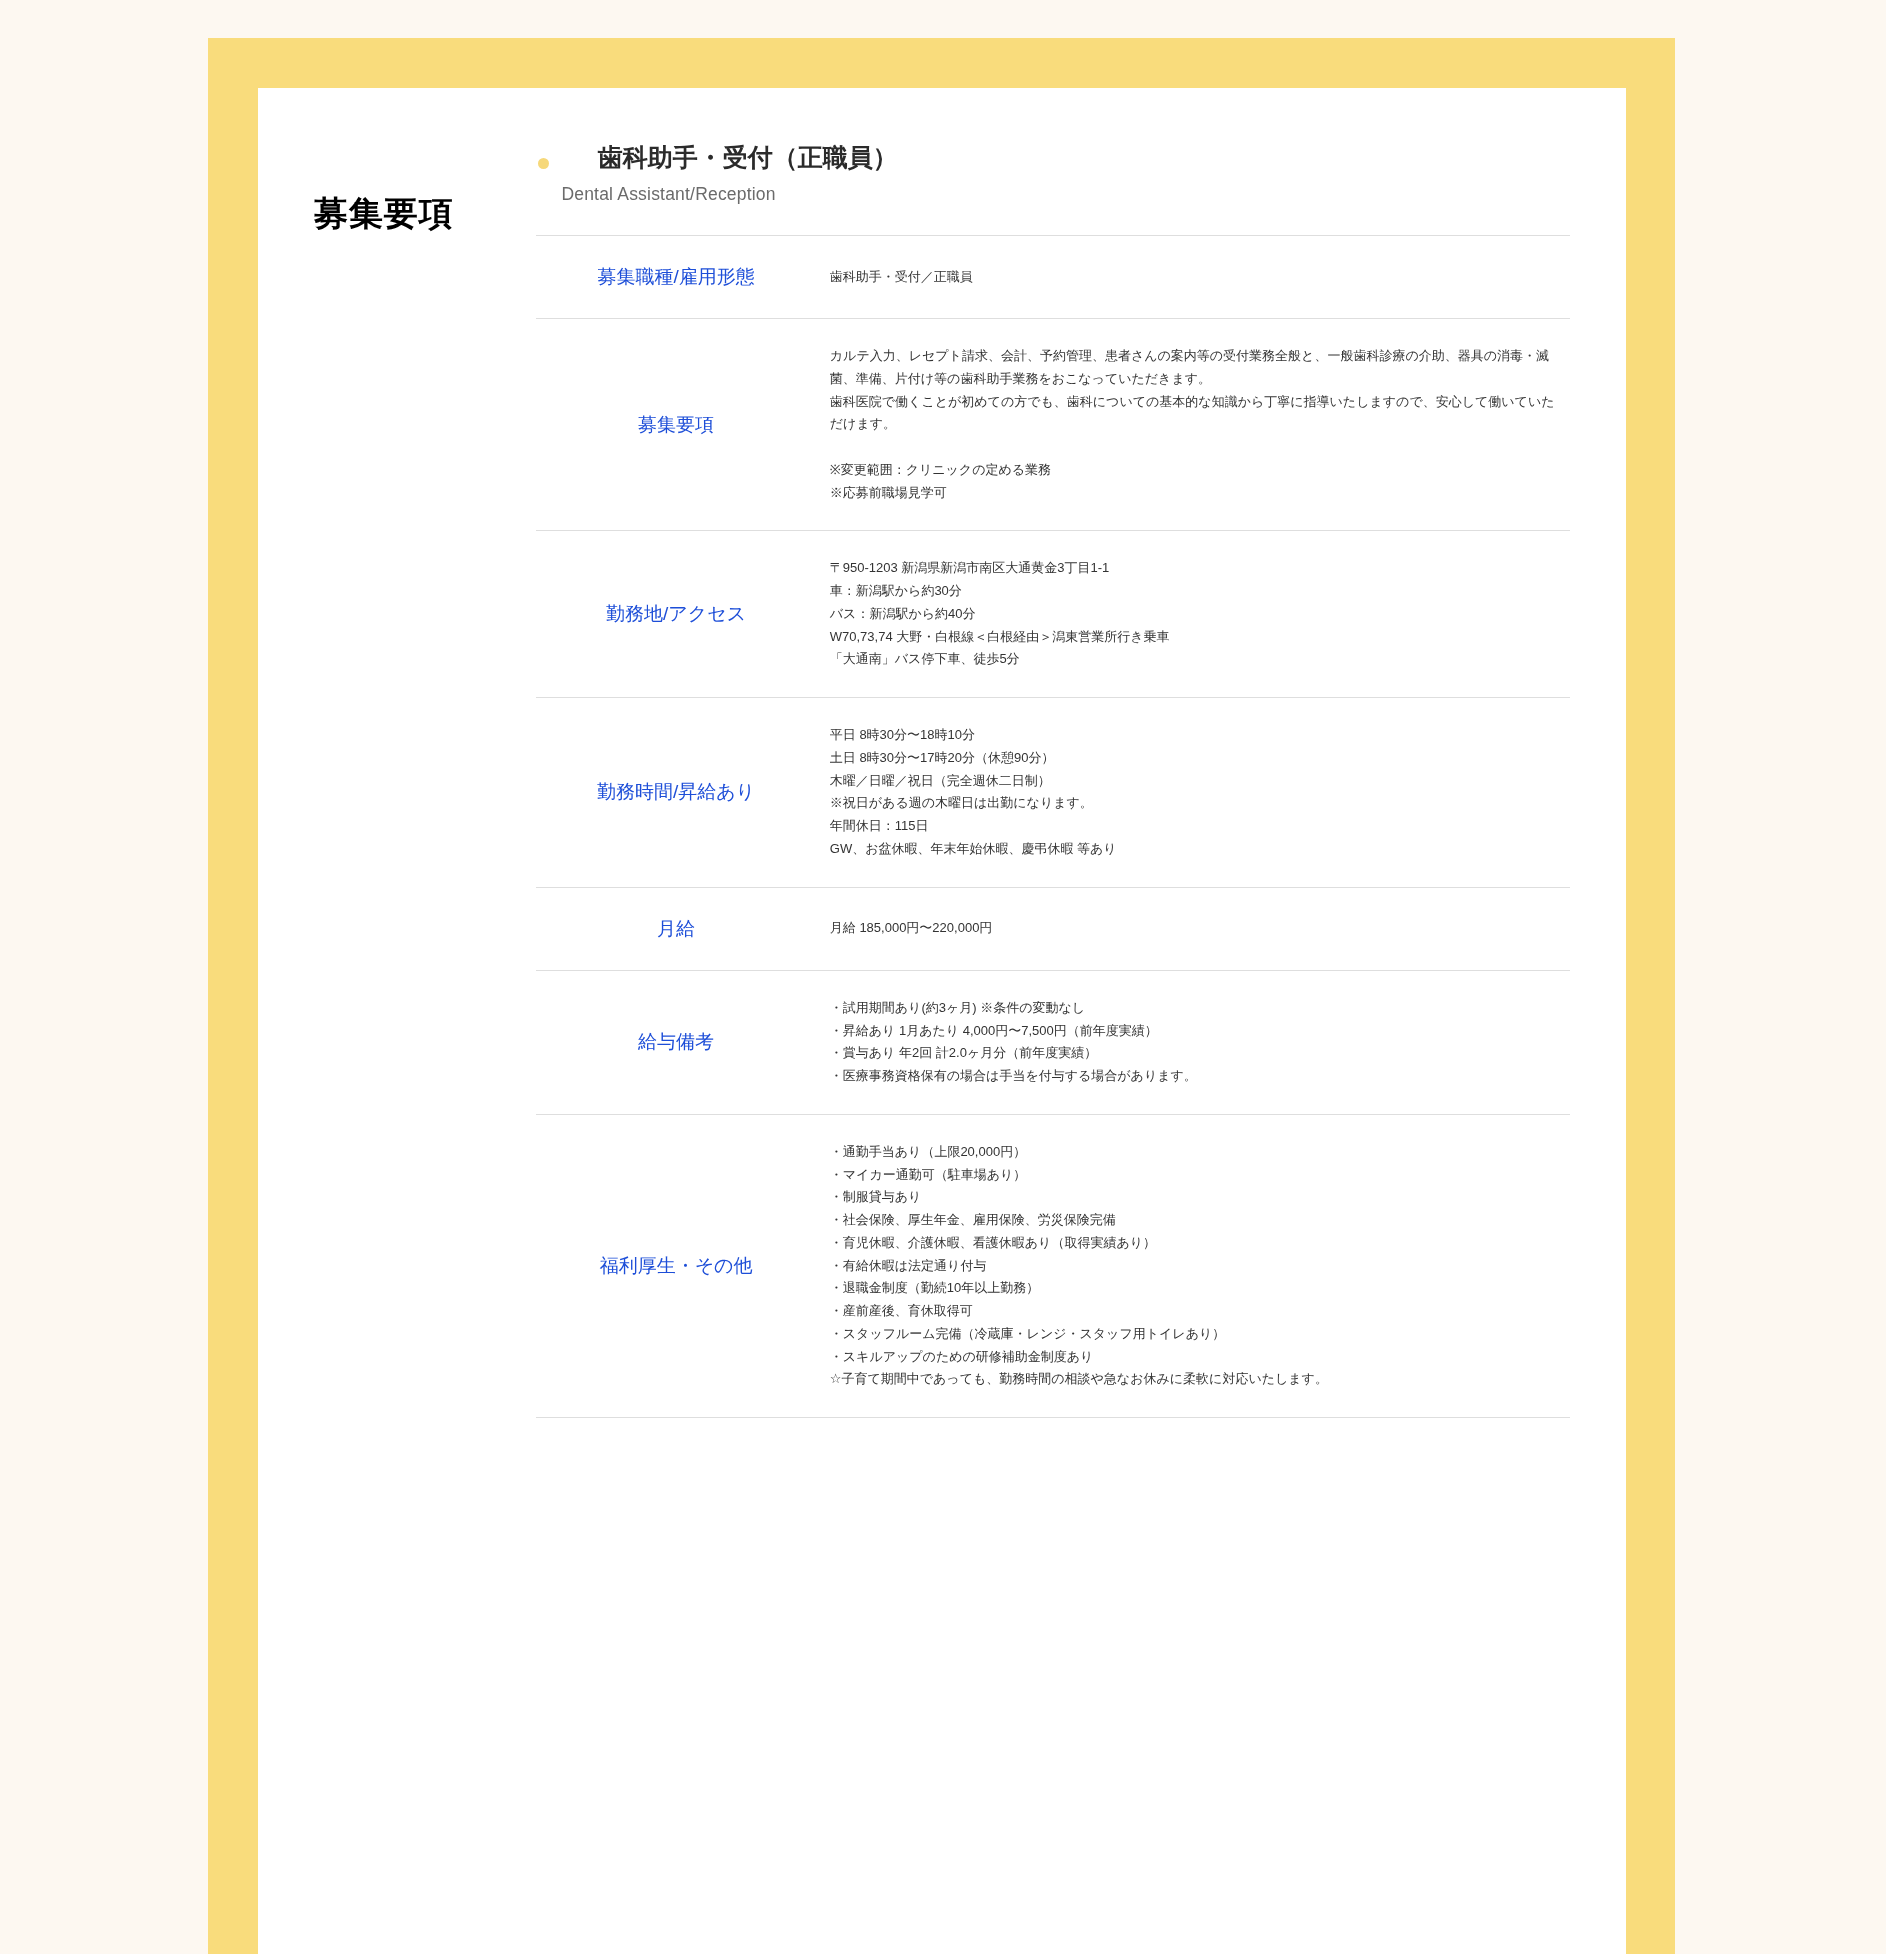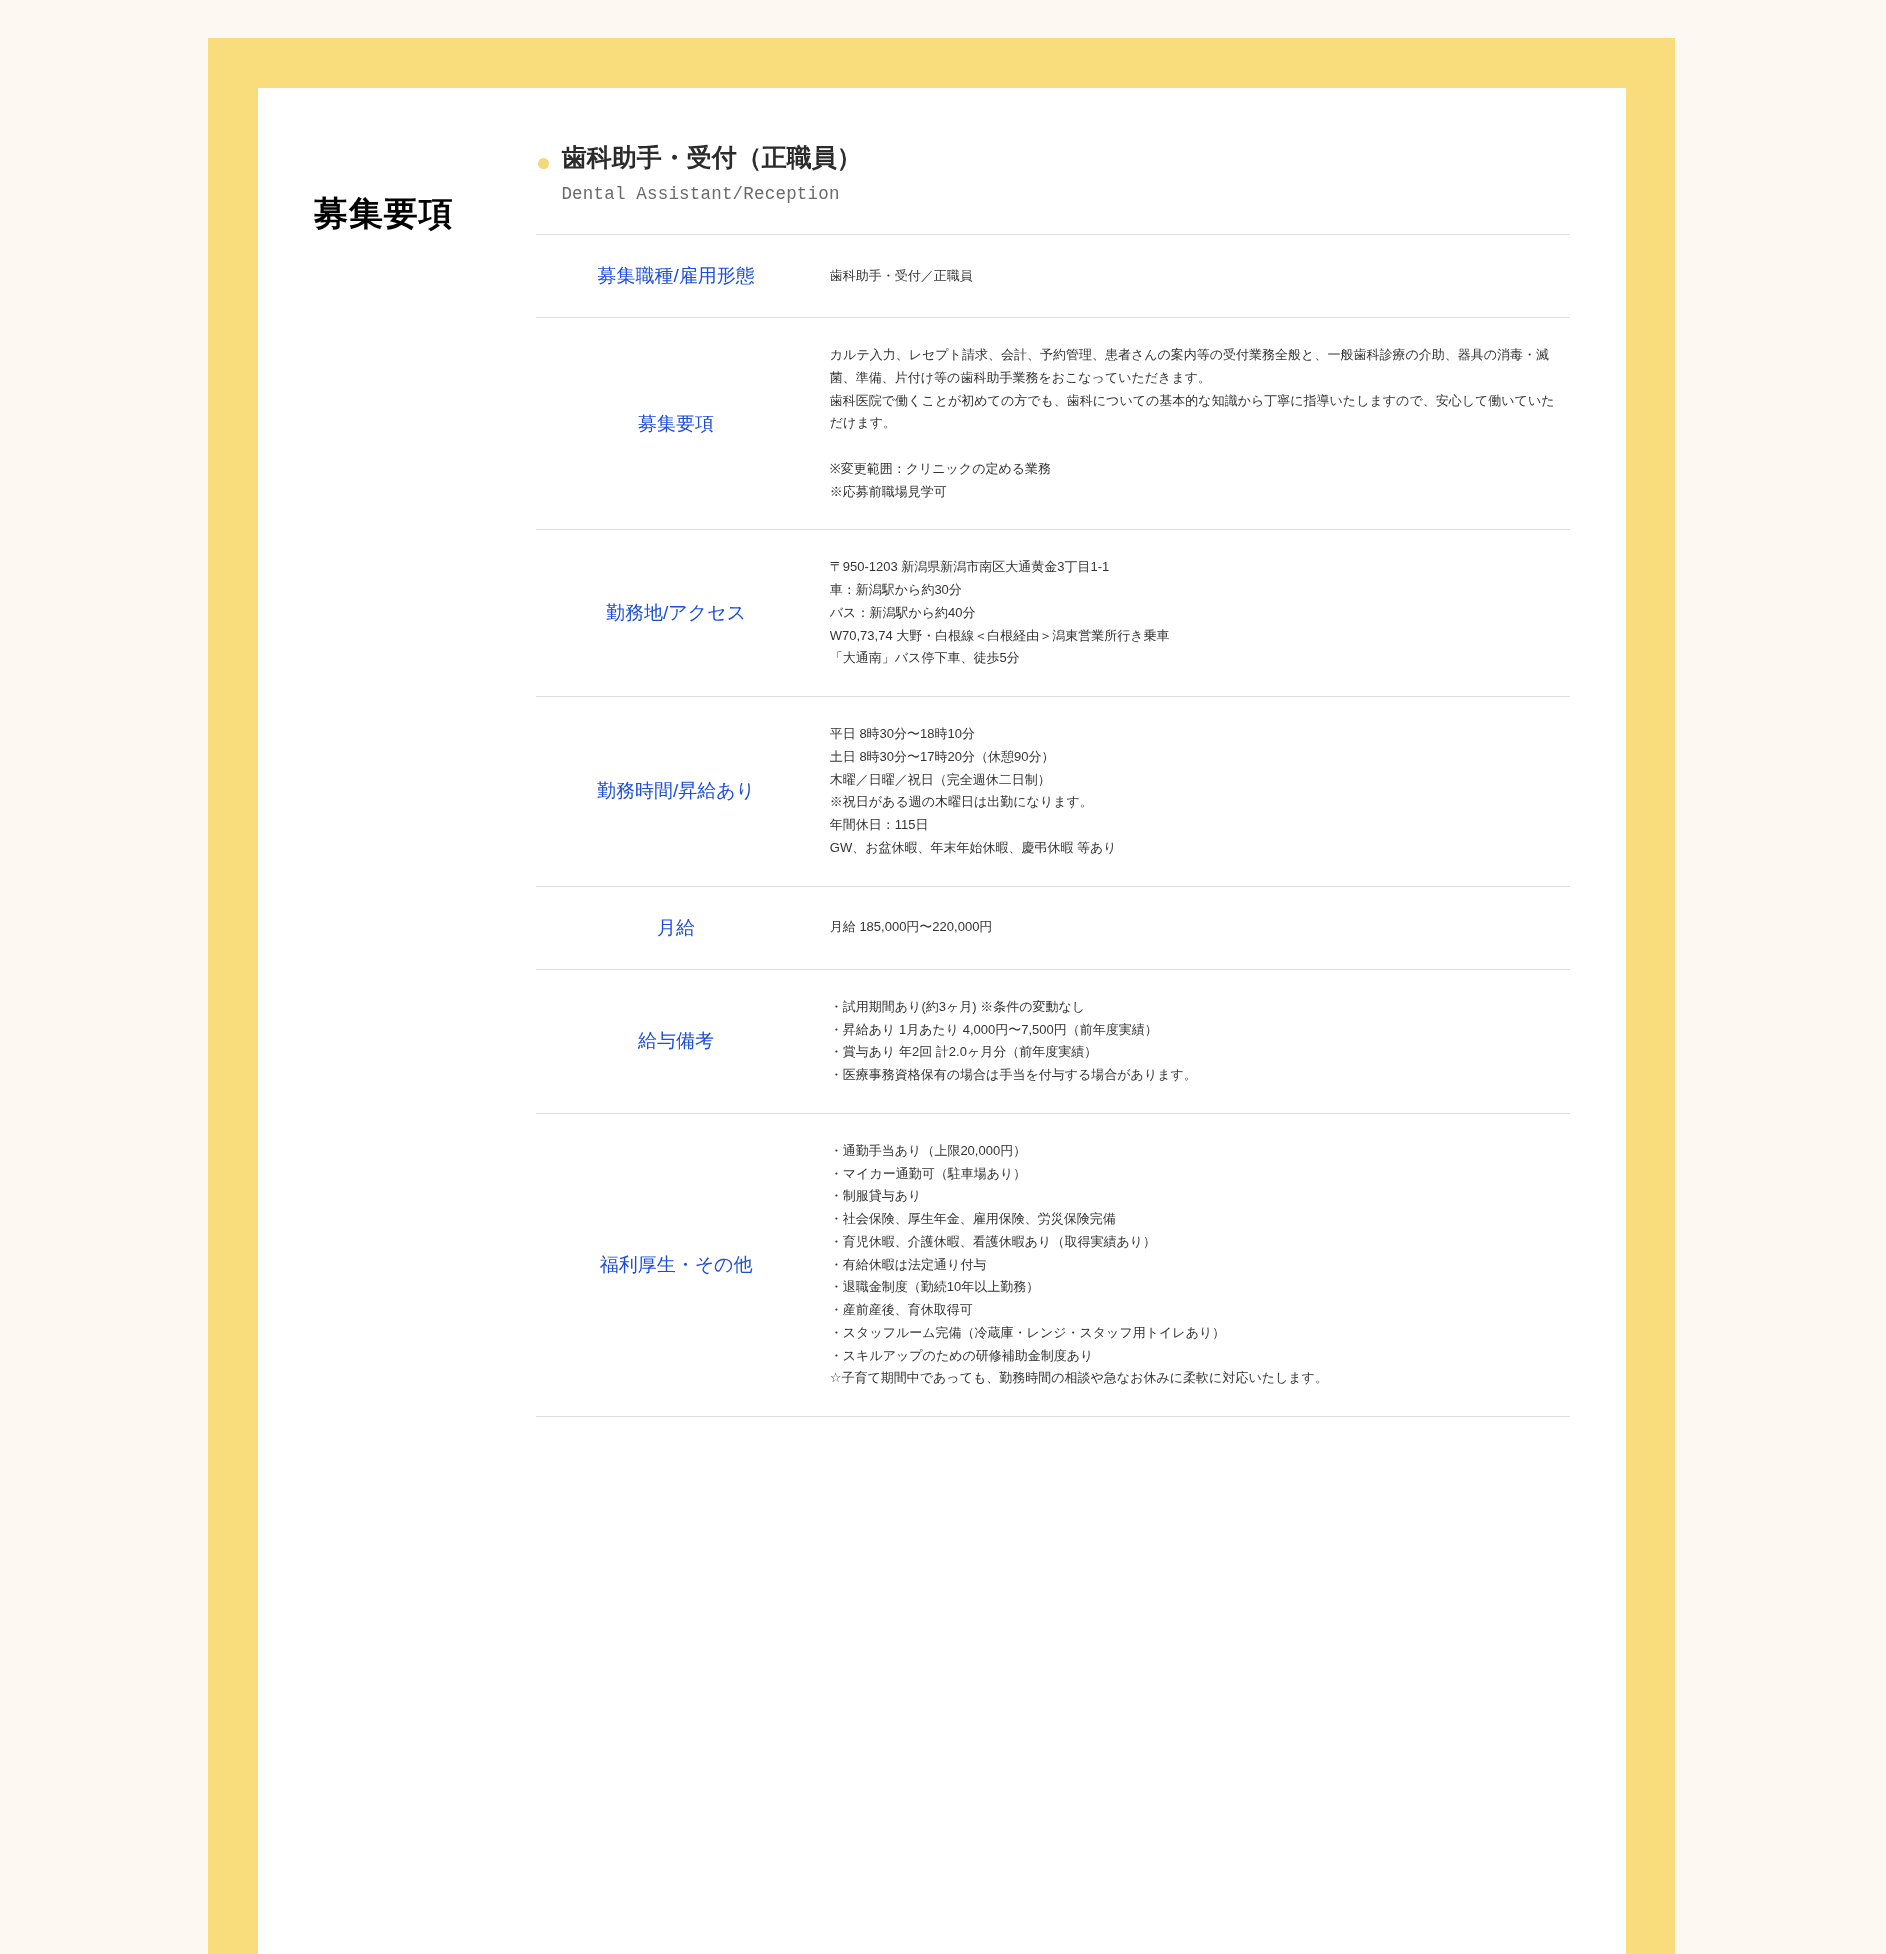--- a/index.html
+++ b/index.html
@@ -58,20 +58,21 @@
     padding-top: 51px;
   }
   .panel {
     flex: 1 1 auto;
     padding-left: 4.4px;
   }
   .job-head {
     display: flex;
     align-items: flex-start;
     padding-left: 1.7px;
+    gap: 36px;
   }
   .bullet {
     width: 11.4px;
     height: 11.4px;
     border-radius: 50%;
     background: #f6d87a;
     margin-top: 17.5px;
     margin-right: 12.2px;
     flex: 0 0 11.4px;
   }
@@ -79,21 +80,21 @@
     font-size: 25px;
     font-weight: bold;
     color: #2b2b2b;
     line-height: 1.4;
   }
   .job-sub {
     font-size: 17.5px;
     color: #6b6b6b;
     margin: 8.7px 0 0 25px;
     letter-spacing: 0.2px;
-    font-family: Liberation Mono, monospace;
+    font-family: Liberation Sans, sans-serif;
   }
   table.spec {
     width: 100%;
     border-collapse: collapse;
     margin-top: 30px;
   }
   table.spec tr {
     border-top: 0.9px solid #dedede;
   }
   table.spec tr:last-child {

